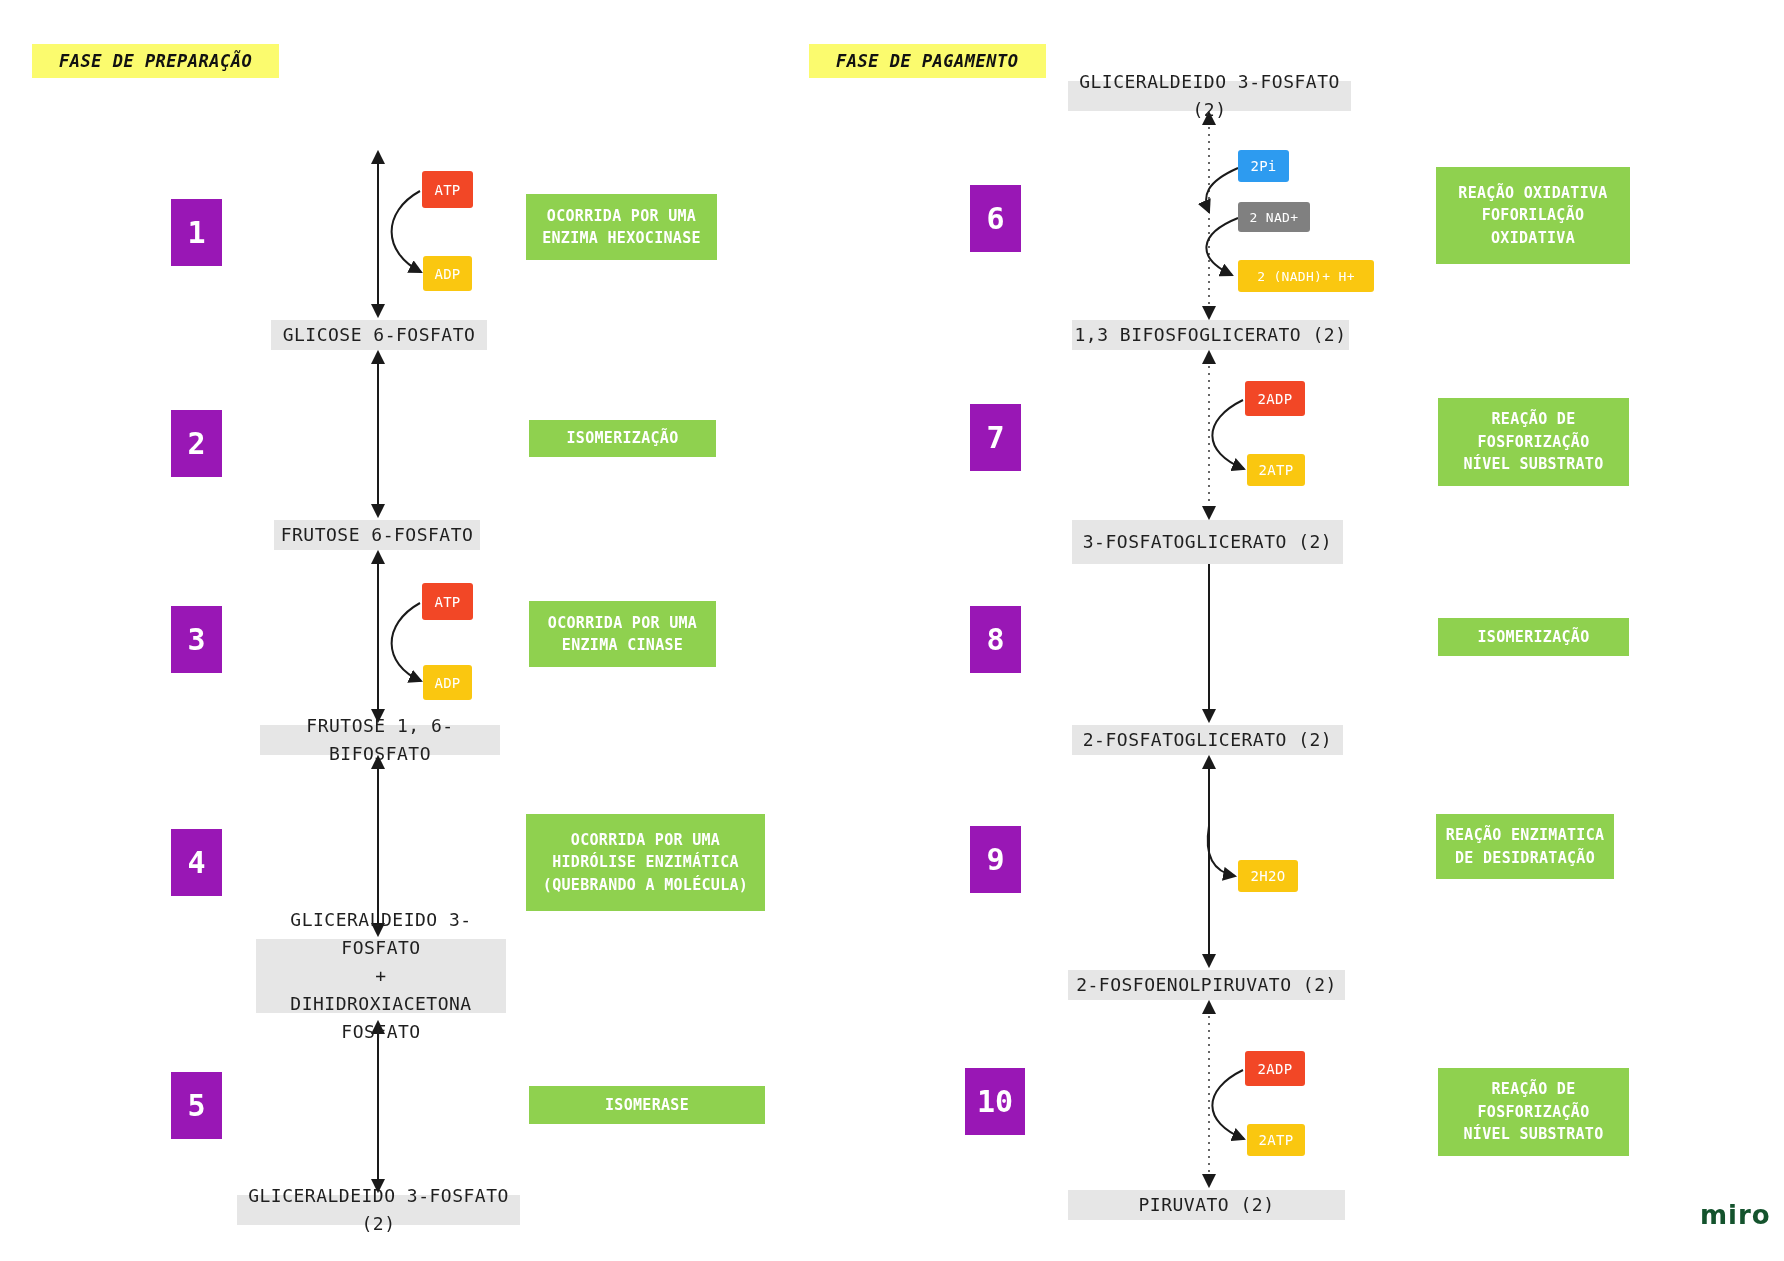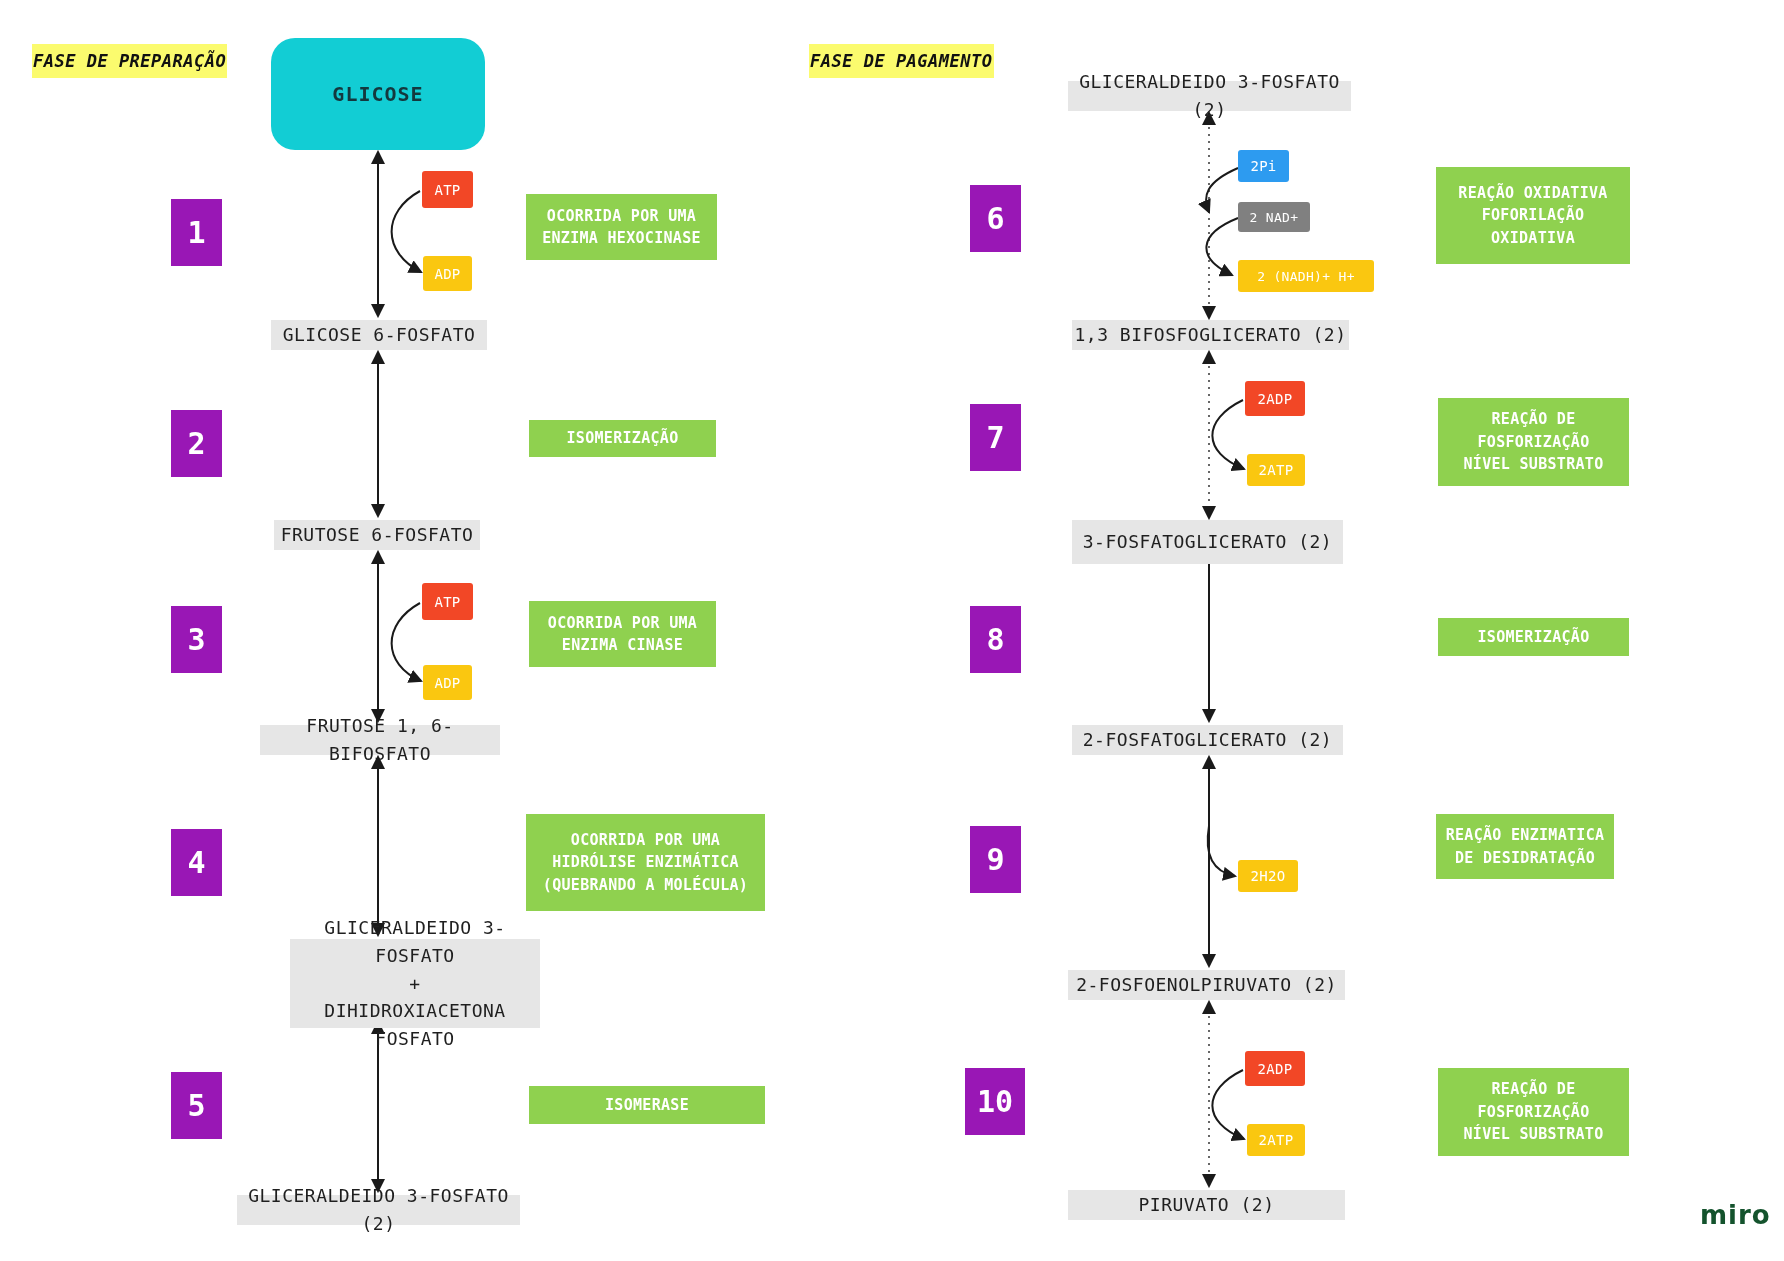--- a/index.html
+++ b/index.html
@@ -23,21 +23,21 @@
   .chip {
     color:#ffffff; font-weight:normal; display:flex; align-items:center; justify-content:center;
     font-size:14px; border-radius:3px; letter-spacing:0.3px;
   }
   .chip.red    { background:#F24726; }
   .chip.yellow { background:#FAC710; }
   .chip.blue   { background:#2D9BF0; }
   .chip.gray   { background:#808080; }
   .phase {
     background:#FBFB6E; color:#111111; font-style:italic; font-weight:bold; font-size:17px;
-    padding:7px 1px; letter-spacing:0.5px; display:inline-block;
+    padding:7px 27px; letter-spacing:0.5px; display:inline-block;
   }
   .start-node {
     background:#12CDD4; color:#14383E; display:flex; align-items:center; justify-content:center;
     font-weight:bold; font-size:20px; border-radius:24px; letter-spacing:1px;
   }
   .watermark { color:#14532d; font-size:26px; font-weight:bold; letter-spacing:1px; font-family:"DejaVu Sans","Liberation Sans",sans-serif; }
 </style>
 </head>
 <body>
 
@@ -66,21 +66,20 @@
     <path d="M 420,603 C 382,624 382,664 421,681" stroke="#1a1a1a" stroke-width="2" fill="none" marker-end="url(#ah)"></path>
     <path d="M 1238,168 C 1206,182 1202,196 1209,212" stroke="#1a1a1a" stroke-width="2" fill="none" marker-end="url(#ah)"></path>
     <path d="M 1238,218 C 1198,234 1196,258 1232,275" stroke="#1a1a1a" stroke-width="2" fill="none" marker-end="url(#ah)"></path>
     <path d="M 1243,400 C 1202,420 1202,452 1244,469" stroke="#1a1a1a" stroke-width="2" fill="none" marker-end="url(#ah)"></path>
     <path d="M 1209,826 C 1204,856 1214,872 1235,876" stroke="#1a1a1a" stroke-width="2" fill="none" marker-end="url(#ah)"></path>
     <path d="M 1243,1070 C 1202,1090 1202,1122 1244,1139" stroke="#1a1a1a" stroke-width="2" fill="none" marker-end="url(#ah)"></path>
   </svg>
 
   <div class="abs phase" style="left:32px; top:44px;">FASE DE PREPARAÇÃO</div>
 
-  <div class="abs start-node" style="left:271px; top:38px; width:214px; height:112px;">GLICOSE</div>
 
   <div class="abs step-num" style="left:171px; top:199px; width:51px; height:67px;">1</div>
   <div class="abs chip red" style="left:422px; top:171px; width:51px; height:37px;">ATP</div>
   <div class="abs chip yellow" style="left:423px; top:256px; width:49px; height:35px;">ADP</div>
   <div class="abs note" style="left:526px; top:194px; width:191px; height:66px;">OCORRIDA POR UMA
 ENZIMA HEXOCINASE</div>
   <div class="abs gray-box" style="left:271px; top:320px; width:216px; height:30px;">GLICOSE 6-FOSFATO</div>
 
   <div class="abs step-num" style="left:171px; top:410px; width:51px; height:67px;">2</div>
   <div class="abs note" style="left:529px; top:420px; width:187px; height:37px;">ISOMERIZAÇÃO</div>
@@ -90,21 +89,21 @@
   <div class="abs chip red" style="left:422px; top:583px; width:51px; height:37px;">ATP</div>
   <div class="abs chip yellow" style="left:423px; top:665px; width:49px; height:35px;">ADP</div>
   <div class="abs note" style="left:529px; top:601px; width:187px; height:66px;">OCORRIDA POR UMA
 ENZIMA CINASE</div>
   <div class="abs gray-box" style="left:260px; top:725px; width:240px; height:30px;">FRUTOSE 1, 6-BIFOSFATO</div>
 
   <div class="abs step-num" style="left:171px; top:829px; width:51px; height:67px;">4</div>
   <div class="abs note" style="left:526px; top:814px; width:239px; height:97px;">OCORRIDA POR UMA
 HIDRÓLISE ENZIMÁTICA
 (QUEBRANDO A MOLÉCULA)</div>
-  <div class="abs gray-box" style="left:256px; top:939px; width:250px; height:89px;margin-left:34px;">GLICERALDEIDO 3-FOSFATO
+  <div class="abs gray-box" style="left:256px; top:939px; width:250px; height:74px;">GLICERALDEIDO 3-FOSFATO
 +
 DIHIDROXIACETONA FOSFATO</div>
 
   <div class="abs step-num" style="left:171px; top:1072px; width:51px; height:67px;">5</div>
   <div class="abs note" style="left:529px; top:1086px; width:236px; height:38px;">ISOMERASE</div>
   <div class="abs gray-box" style="left:237px; top:1195px; width:283px; height:30px;">GLICERALDEIDO 3-FOSFATO (2)</div>
 
   <div class="abs phase" style="left:809px; top:44px;">FASE DE PAGAMENTO</div>
 
   <div class="abs gray-box" style="left:1068px; top:81px; width:283px; height:30px;">GLICERALDEIDO 3-FOSFATO (2)</div>

